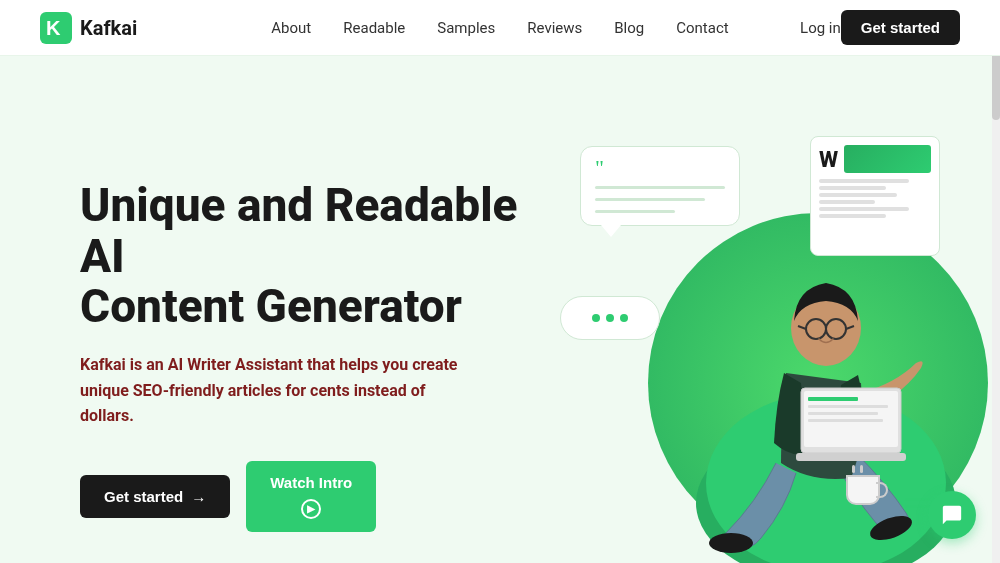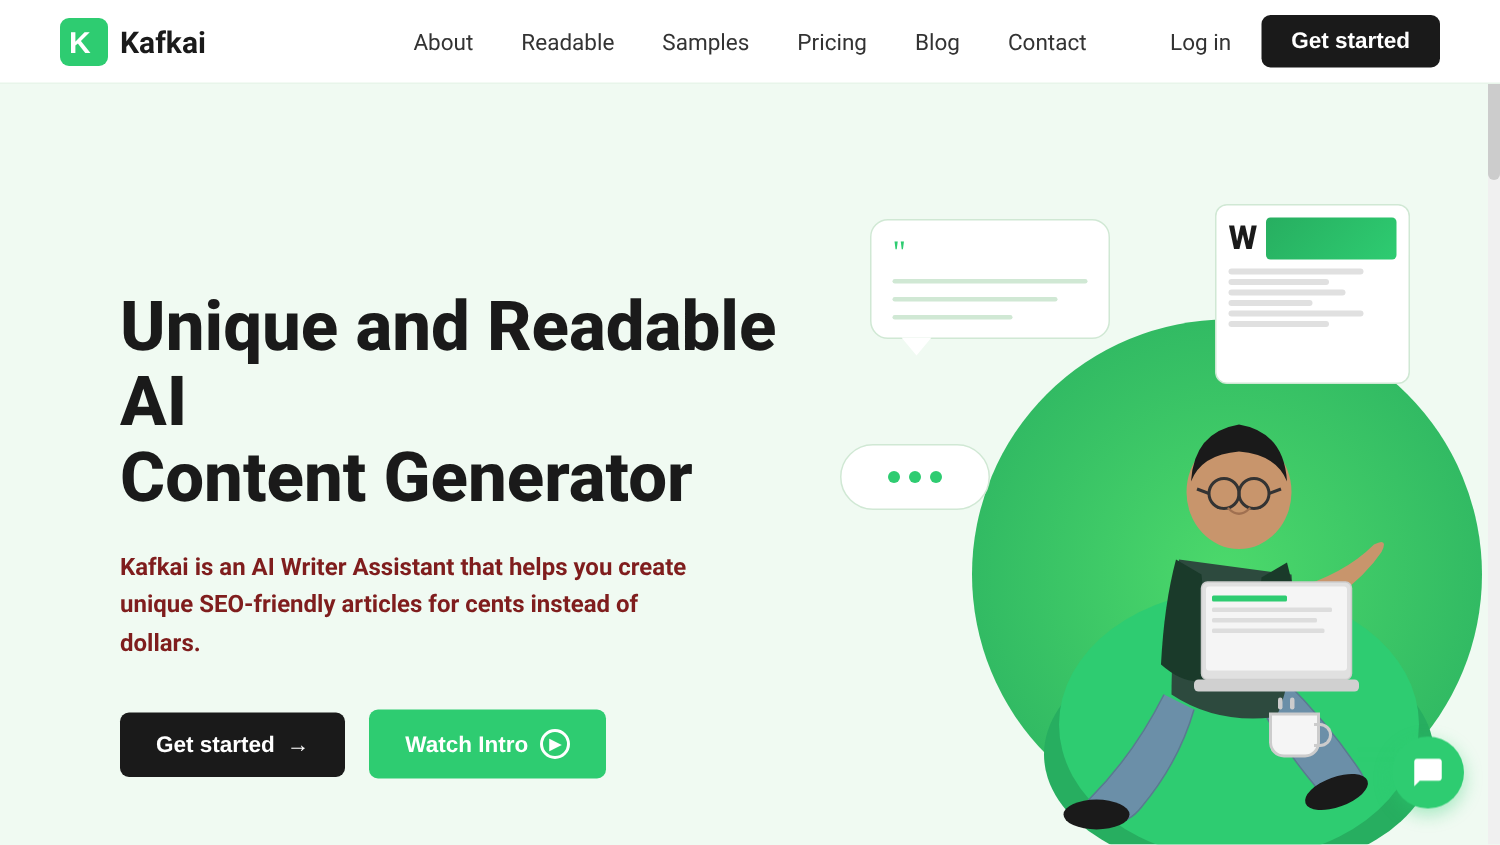--- a/index.html
+++ b/index.html
@@ -53,21 +53,20 @@
     }
     .nav-link {
       font-size: 15px;
       color: #333;
       text-decoration: none;
       cursor: pointer;
     }
     .navbar-right {
       display: flex;
       align-items: center;
-      gap: 20px;
       justify-content: flex-end;
     }
     .login-link {
       font-size: 15px;
       color: #333;
       cursor: pointer;
       text-decoration: none;
     }
     .btn-get-started-nav {
       background: #1a1a1a;
@@ -132,20 +131,21 @@
       color: #fff;
       border: none;
       border-radius: 6px;
       padding: 13px 24px;
       font-size: 15px;
       font-weight: 600;
       cursor: pointer;
       display: flex;
       align-items: center;
       gap: 8px;
+      flex-direction: column;
     }
 
     
     .hero-right {
       flex: 1;
       position: relative;
       height: 100%;
       display: flex;
       align-items: center;
       justify-content: center;
@@ -377,21 +377,21 @@
       <rect width="32" height="32" rx="6" fill="#2ecc71"></rect>
       <text x="6" y="23" font-size="20" font-weight="900" fill="white" font-family="Arial">K</text>
     </svg>
     <span class="logo-text">Kafkai</span>
   </div>
 
   <div class="navbar-nav">
     <a class="nav-link" href="#">About</a>
     <a class="nav-link" href="#">Readable</a>
     <a class="nav-link" href="#">Samples</a>
-    <a class="nav-link" href="#">Pricing</a>
+    <a class="nav-link" href="#">Reviews</a>
     <a class="nav-link" href="#">Blog</a>
     <a class="nav-link" href="#">Contact</a>
   </div>
 
   <div class="navbar-right">
     <a class="login-link" href="#">Log in</a>
     <button class="btn-get-started-nav">Get started</button>
   </div>
 </nav>
 

